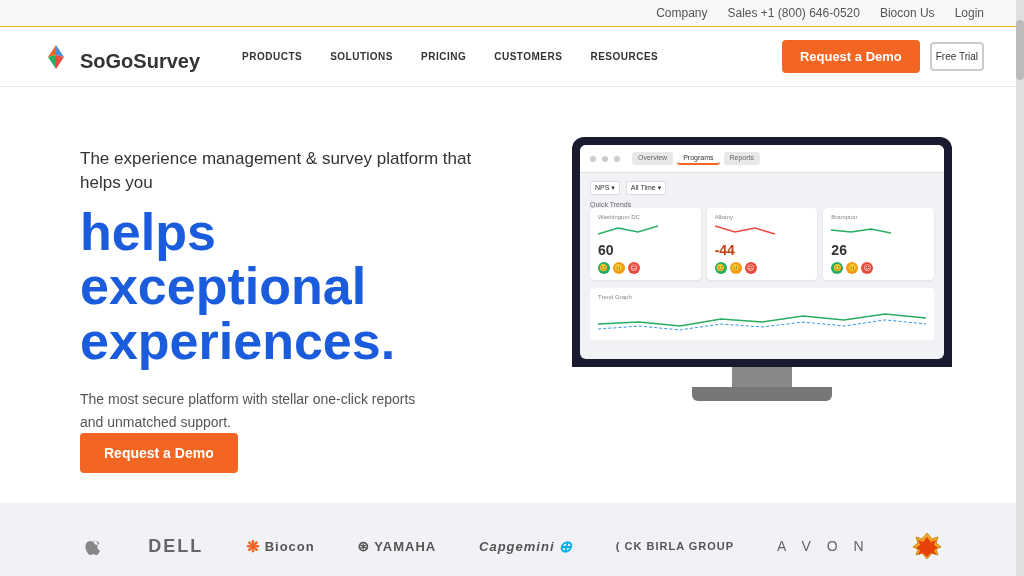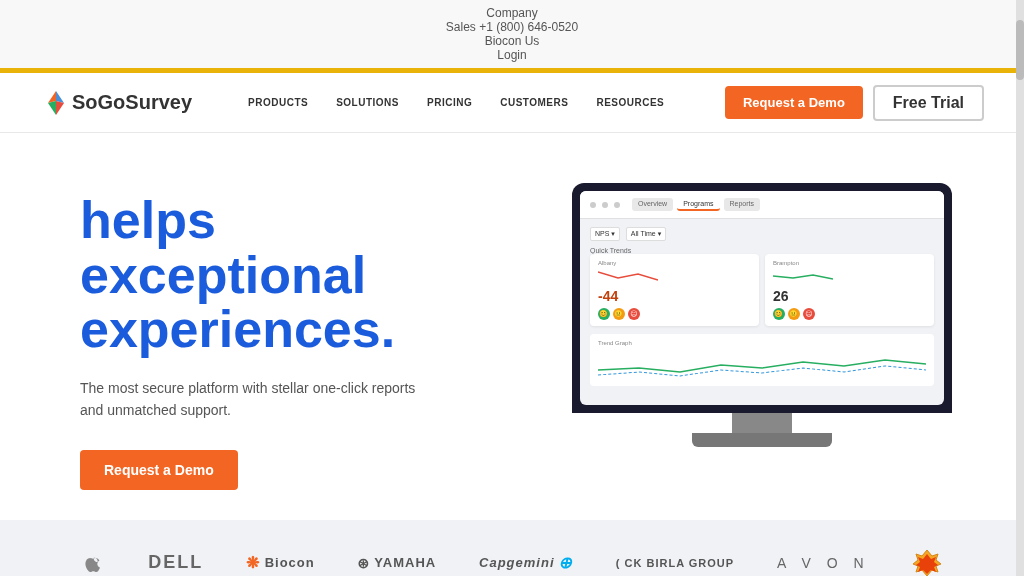--- a/index.html
+++ b/index.html
@@ -1,47 +1,48 @@
 <!DOCTYPE html>
 <html><head>
   <meta charset="utf-8">
   <style>
     * { margin: 0; padding: 0; box-sizing: border-box; }
     body { font-family: 'Arial', sans-serif; width: 1024px; height: 576px; overflow: hidden; background: #fff; }
 
     
     .utility-bar {
       background: #f8f8f8;
-      border-bottom: 5px solid #eab308;
+      border-bottom: 1px solid #eab308;
       padding: 6px 40px;
       display: flex;
       justify-content: flex-end;
-      align-items: center;
-      flex-direction: column;
+      gap: 20px;
+      align-items: center;
     }
     .utility-bar a {
       font-size: 12px;
       color: #555;
       text-decoration: none;
     }
 
     
     .main-nav {
       background: #fff;
       border-bottom: 1px solid #e8e8e8;
       padding: 0 40px;
       display: flex;
       align-items: center;
       height: 60px;
       gap: 0;
     }
     .logo-area {
       display: flex;
-      align-items: center;
-      margin-right: 56px;
+      align-items: flex-end;
+      gap: 8px;
+      margin-right: 42px;
     }
     .logo-icon {
       width: 32px;
       height: 32px;
     }
     .logo-text {
       font-size: 20px;
       font-weight: 700;
       color: #333;
     }
@@ -71,24 +72,24 @@
       padding: 9px 18px;
       border-radius: 4px;
       font-size: 13px;
       font-weight: 600;
       cursor: pointer;
     }
     .btn-trial {
       background: #fff;
       color: #333;
       border: 2px solid #ccc;
-      padding: 7px 18px;
-      border-radius: 4px;
-      font-size: 16px;
-      font-weight: 700;
+      padding: 7px 4px;
+      border-radius: 4px;
+      font-size: 10px;
+      font-weight: 400;
       cursor: pointer;
     }
 
     
     .hero {
       padding: 50px 40px 30px 80px;
       display: flex;
       align-items: flex-start;
       gap: 40px;
       background: #fff;
@@ -109,21 +110,20 @@
       font-size: 52px;
       font-weight: 800;
       color: #1a5cdc;
       line-height: 1.05;
       margin-bottom: 20px;
     }
     .hero-description {
       font-size: 14px;
       color: #555;
       line-height: 1.6;
-      margin-bottom: 28px;
       max-width: 340px;
     }
     .btn-hero-demo {
       background: #f26522;
       color: #fff;
       border: none;
       padding: 12px 24px;
       border-radius: 4px;
       font-size: 14px;
       font-weight: 600;
@@ -317,20 +317,21 @@
     <a href="#" class="nav-link">RESOURCES</a>
   </div>
   <div class="nav-actions">
     <button class="btn-demo">Request a Demo</button>
     <button class="btn-trial">Free Trial</button>
   </div>
 </nav>
 
 <section class="hero">
   <div class="hero-text">
+    <p class="hero-subtitle">The experience management &amp; survey platform that helps you</p>
     <div class="hero-headline">
       <span>helps</span><br>
       <span>exceptional</span><br>
       <span>experiences.</span>
     </div>
     <p class="hero-description">The most secure platform with stellar one-click reports and unmatched support.</p>
     <button class="btn-hero-demo">Request a Demo</button>
   </div>
 
   <div class="hero-image">
@@ -350,20 +351,32 @@
           </div>
 
           <div class="mock-content">
             <div class="mock-row">
               <span class="mock-select">NPS ▾</span>
               <span class="mock-select">All Time ▾</span>
             </div>
             <div class="mock-label">Quick Trends</div>
 
             <div class="mock-cards">
+              <div class="mock-card">
+                <div class="mock-card-title">Washington DC</div>
+                <svg width="60" height="16" viewBox="0 0 60 16">
+                  <polyline points="0,12 20,6 40,10 60,4" fill="none" stroke="#27ae60" stroke-width="1.5"></polyline>
+                </svg>
+                <div class="mock-card-num">60</div>
+                <div class="mock-faces">
+                  <div class="mock-face happy">😊</div>
+                  <div class="mock-face neutral">😐</div>
+                  <div class="mock-face sad">☹</div>
+                </div>
+              </div>
               <div class="mock-card">
                 <div class="mock-card-title">Albany</div>
                 <svg width="60" height="16" viewBox="0 0 60 16">
                   <polyline points="0,4 20,10 40,6 60,12" fill="none" stroke="#e74c3c" stroke-width="1.5"></polyline>
                 </svg>
                 <div class="mock-card-num neg">-44</div>
                 <div class="mock-faces">
                   <div class="mock-face happy">😊</div>
                   <div class="mock-face neutral">😐</div>
                   <div class="mock-face sad">☹</div>

